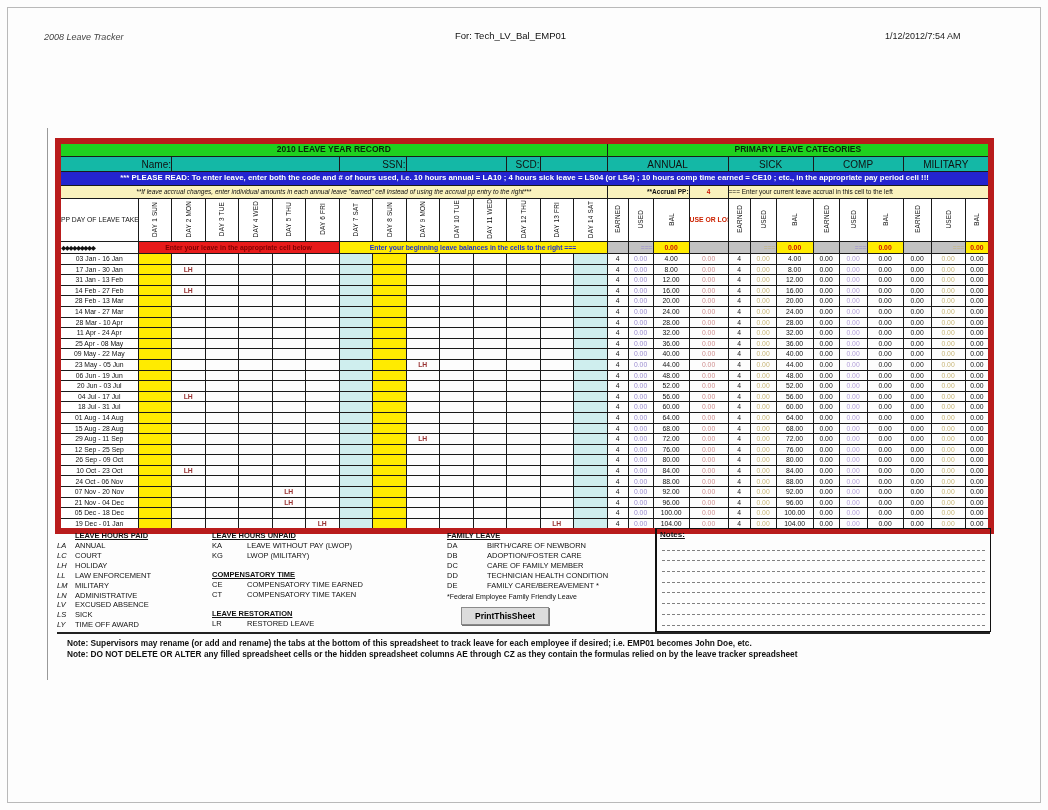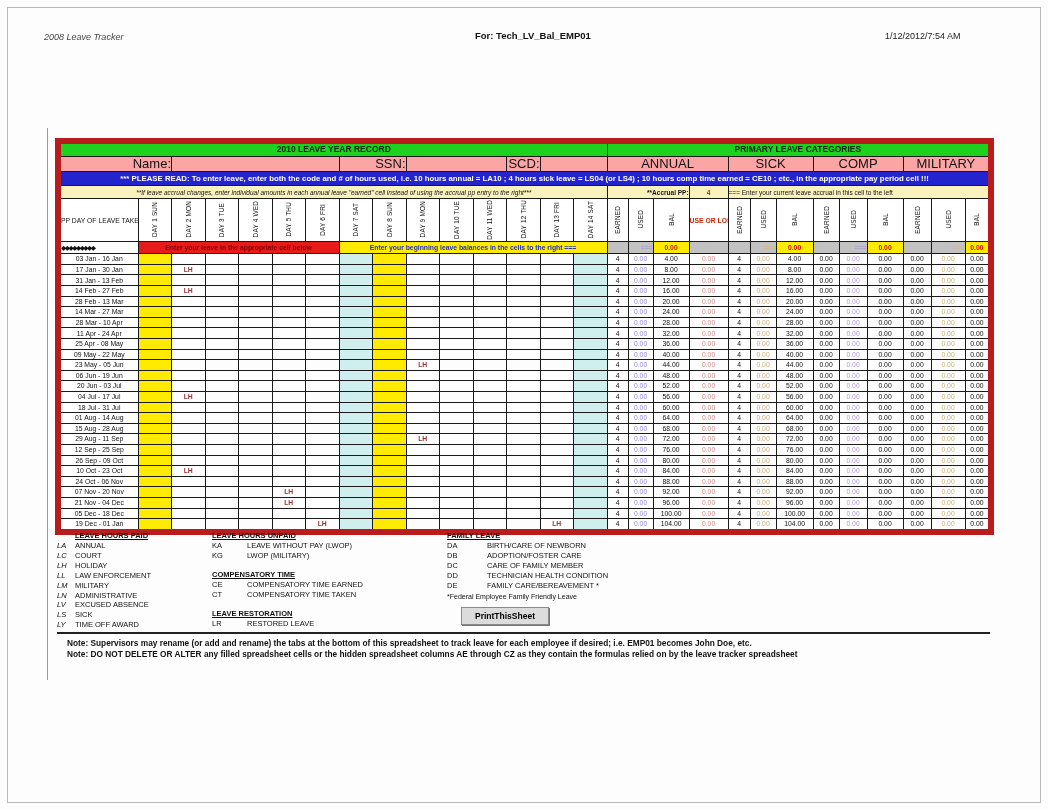--- a/index.html
+++ b/index.html
@@ -1,26 +1,26 @@
 <!DOCTYPE html>
 <html><head>
 <meta charset="utf-8">
 <style>
   html,body{margin:0;padding:0;background:#fff;}
   .canvas{position:relative;width:1048px;height:810px;background:#fdfdfd;font-family:"Liberation Sans",sans-serif;color:#111;overflow:hidden;}
   .frame{position:absolute;left:7px;top:7px;right:7px;bottom:7px;border:1px solid #b9b9b9;}
   .vmargin{position:absolute;left:47px;top:128px;width:1px;height:552px;background:#999;}
   .doc-title{position:absolute;left:44px;top:32px;font-style:italic;font-size:9px;color:#444;}
-  .for-label{position:absolute;left:455px;top:30px;font-weight:bold;font-size:9.5px;margin-left:20px;}
+  .for-label{position:absolute;left:455px;top:30px;font-weight:normal;font-size:9.5px;}
   .datetime{position:absolute;left:885px;top:31px;font-size:9px;color:#222;}
 
   table.sheet{position:absolute;left:55px;top:138px;width:933px;border-collapse:collapse;table-layout:fixed;border:6px solid #b91c1c;}
   .sheet td{border:1px solid #1a1a1a;padding:0;font-size:6.8px;line-height:1.1;overflow:hidden;white-space:nowrap;}
   tr.r-title td{height:12px;background:#1fd11f;font-weight:bold;font-size:8.5px;text-align:center;color:#072807;}
-  tr.r-name td{height:14px;background:#fca5a5;font-size:13px;}
+  tr.r-name td{height:14px;background:#14b8a6;font-size:10px;}
   .lbl{text-align:right;padding-right:2px;}
   .cat{text-align:center;font-size:7px;}
   tr.r-blue td{height:13px;background:#2424cf;color:#fff;font-weight:bold;font-size:7.8px;text-align:center;}
   tr.r-accrual td{height:12px;background:#faf2bd;font-size:6.5px;}
   .acc-note{font-style:italic;text-align:center;}
   .acc-label{text-align:right;font-weight:bold;padding-right:2px;}
   .acc-val{background:#ffeb00;color:#cc1100;font-weight:bold;text-align:center;}
   .acc-hint{background:#b9b9b9;padding-left:5px;}
   tr.r-hdr td{height:42px;background:#fff;text-align:center;vertical-align:middle;}
   .corner{font-size:6.6px;white-space:normal;text-align:center;}
@@ -1064,17 +1064,30 @@
         </div>
       <div class="gap"></div>
       <div class="lg-h">LEAVE RESTORATION</div>
       <div id="list-restore">
           <div class="lg-row">
             <span class="lg-code">LR</span>
             <span class="lg-label">RESTORED LEAVE</span>
           </div>
         </div>
     </div>
+    <div class="notes-box">
+      <div class="notes-h">Notes:</div>
+      <div id="notes-lines">
+          <div class="note-line"></div>
+          <div class="note-line"></div>
+          <div class="note-line"></div>
+          <div class="note-line"></div>
+          <div class="note-line"></div>
+          <div class="note-line"></div>
+          <div class="note-line"></div>
+          <div class="note-line"></div>
+        </div>
+    </div>
   </div>
 
   <div class="fnote" style="top:638px">Note:  Supervisors may rename (or add and rename) the tabs at the bottom of this spreadsheet to track leave for each employee if desired; i.e. EMP01 becomes John Doe, etc.</div>
   <div class="fnote" style="top:649px">Note: DO NOT DELETE OR ALTER any filled spreadsheet cells or the hidden spreadsheet columns AE through CZ as they contain the formulas relied on by the leave tracker spreadsheet</div>
 </div>
 
 </body></html>

